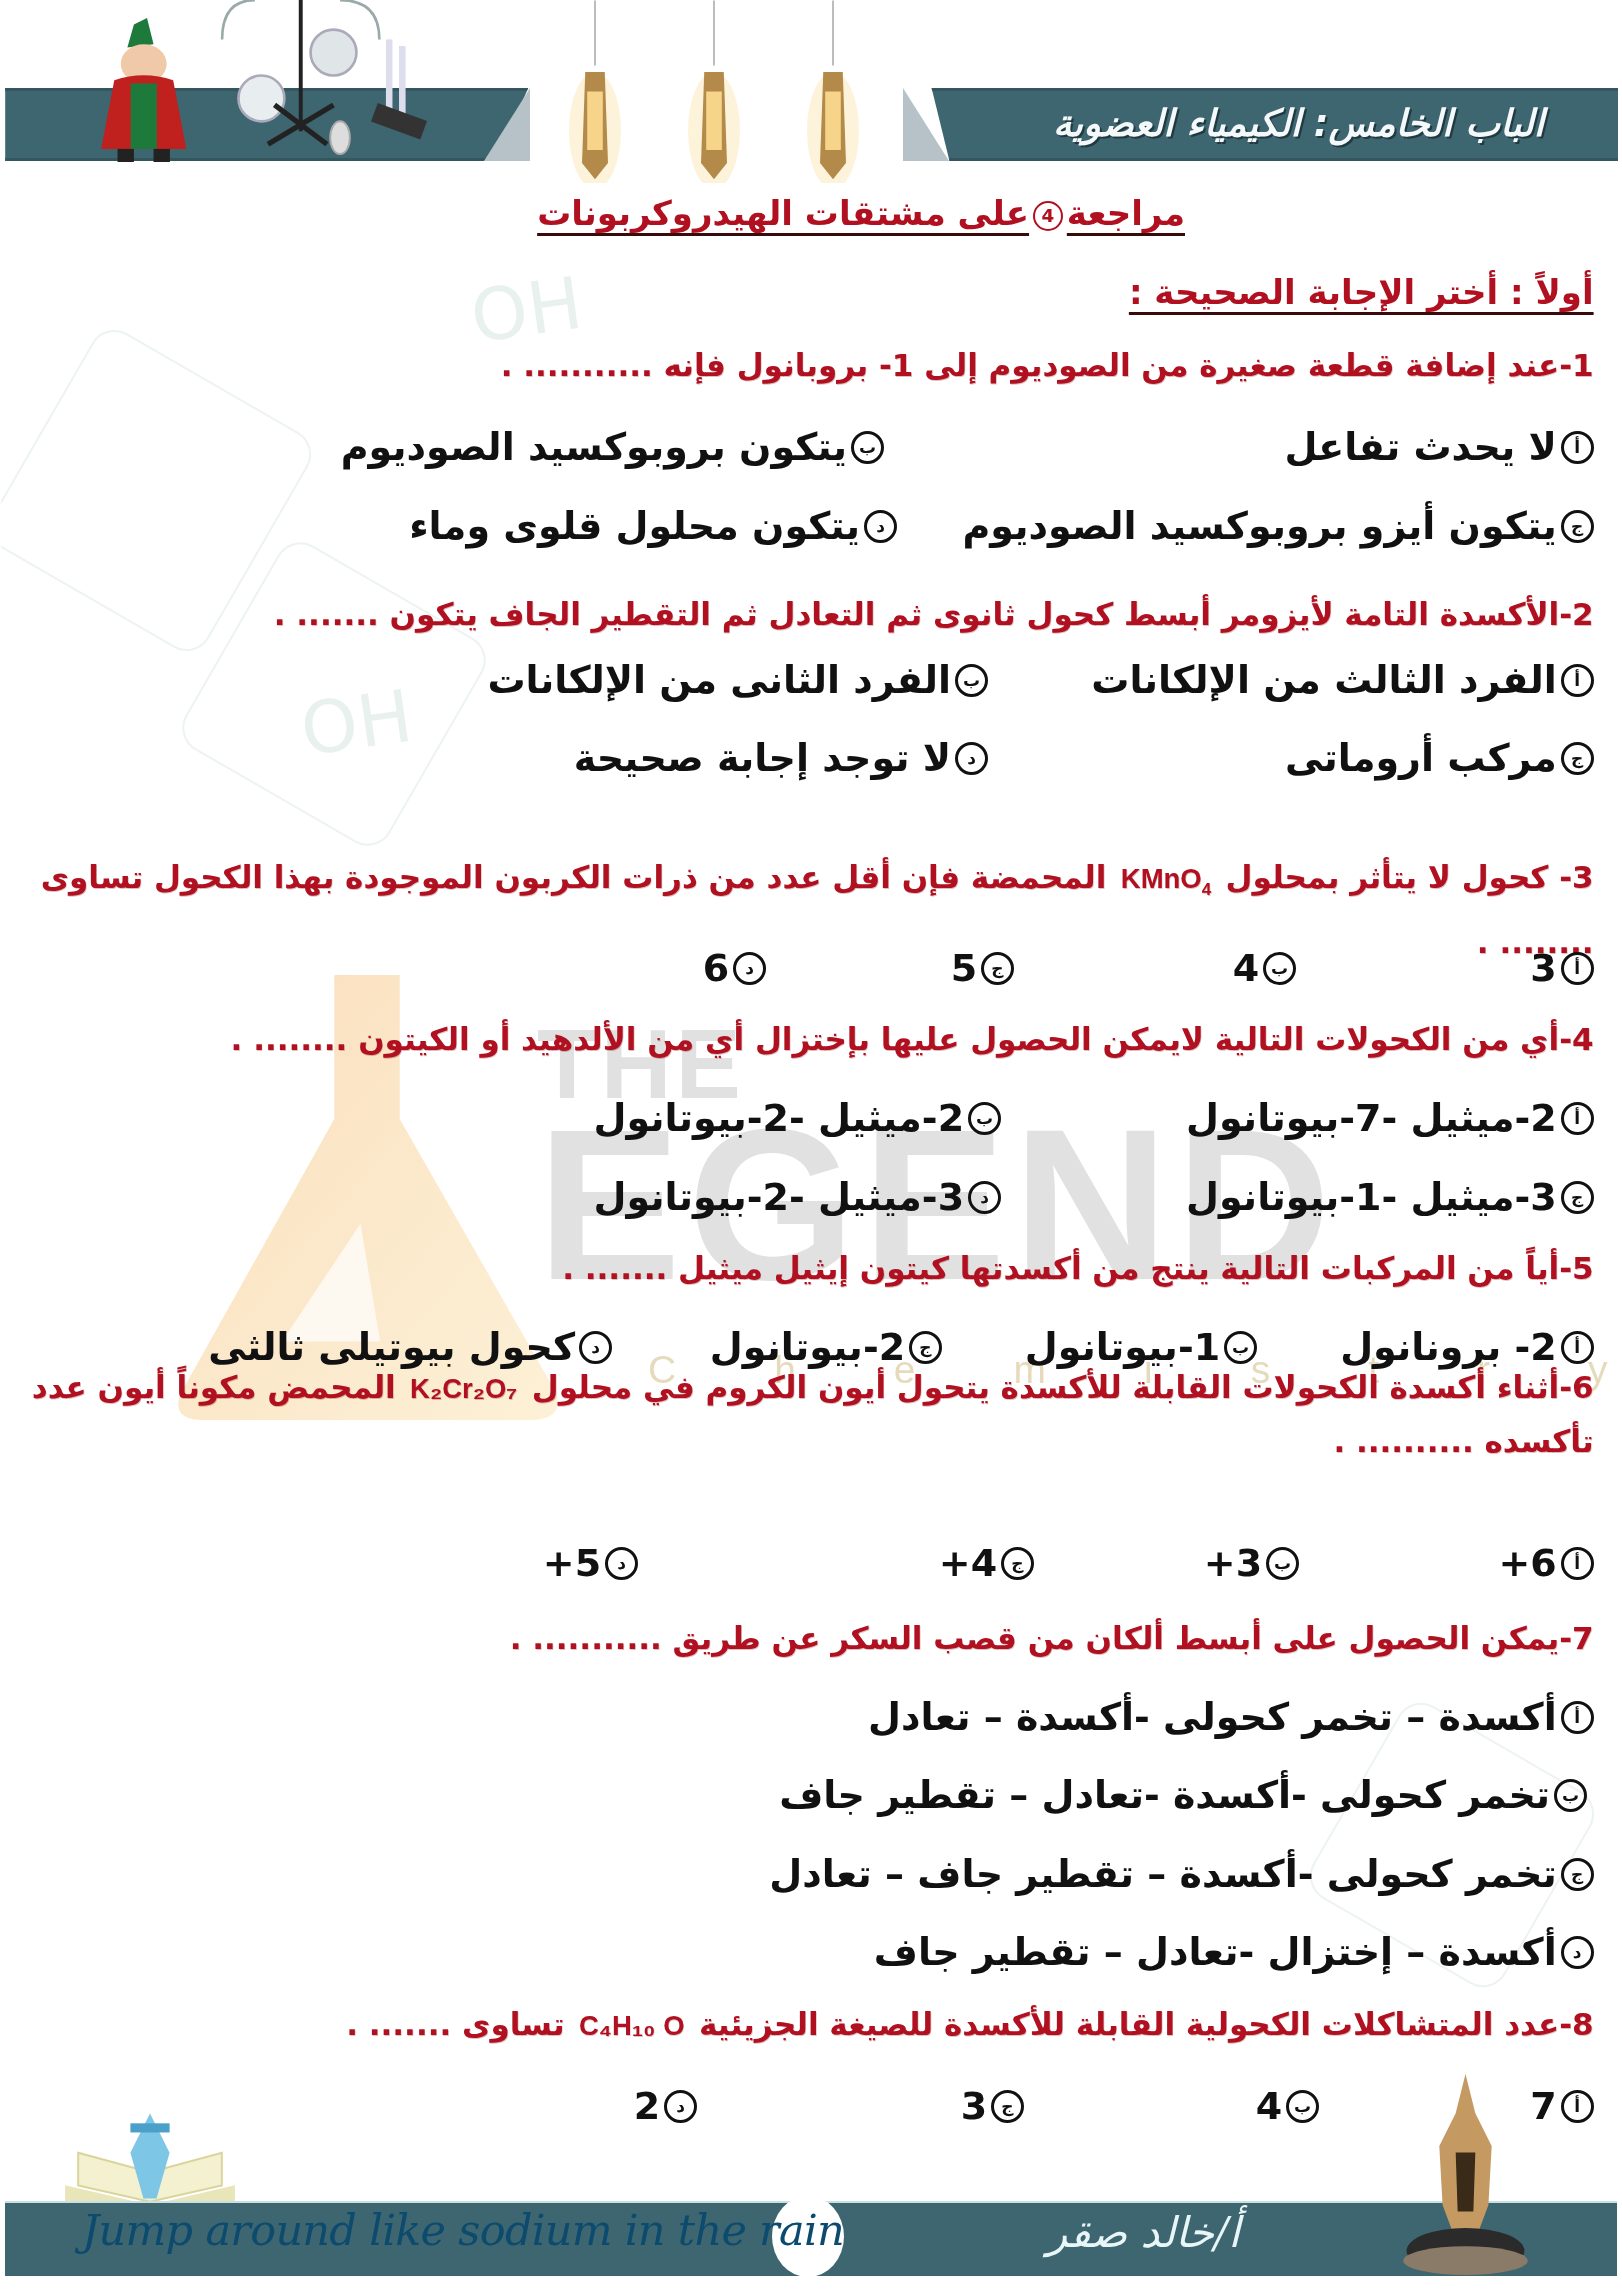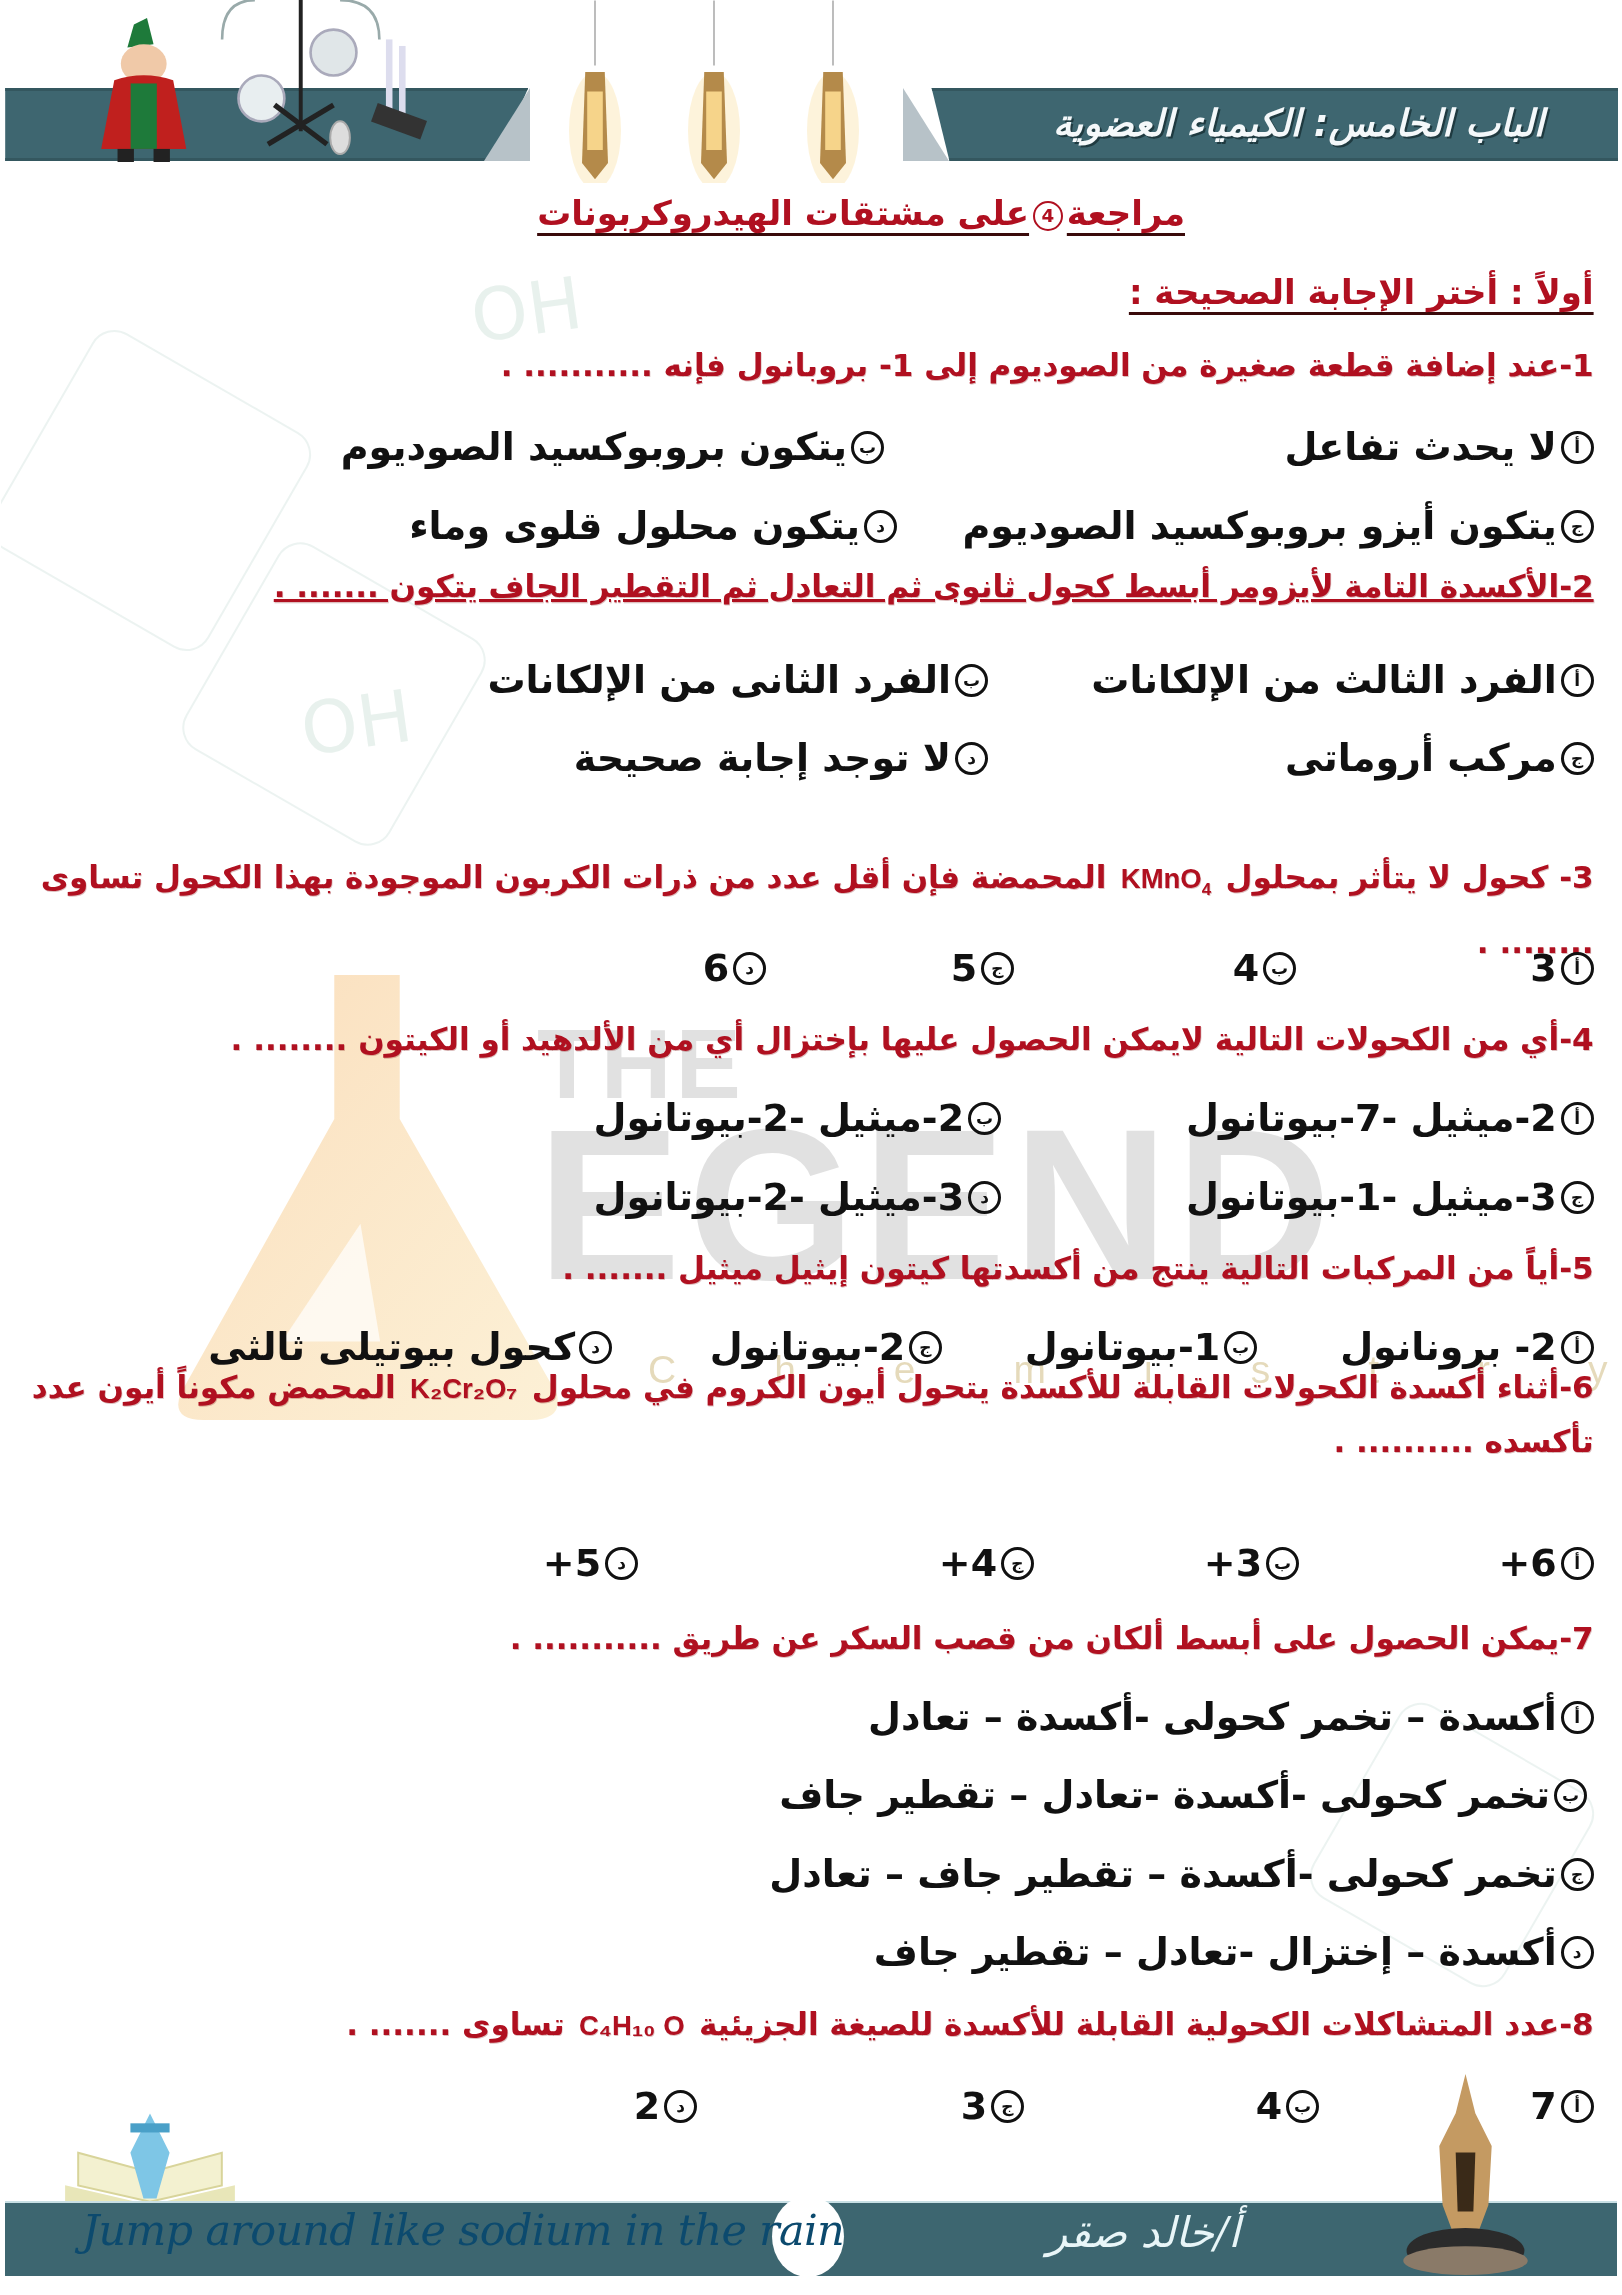--- a/index.html
+++ b/index.html
@@ -142,21 +142,21 @@
   </div>
 <div class="opt" style="right:29.4px;top:504px;">
     <span class="mark">ج</span>
     <span class="txt">يتكون أيزو بروبوكسيد الصوديوم</span>
   </div>
 <div class="opt" style="right:726px;top:504px;">
     <span class="mark">د</span>
     <span class="txt">يتكون محلول قلوى وماء</span>
   </div>
 
-<div class="q" style="top:568px;text-decoration:underline;">2-الأكسدة التامة لأيزومر أبسط كحول ثانوى ثم التعادل ثم التقطير الجاف  يتكون ....... .</div>
+<div class="q" style="top:596px;">2-الأكسدة التامة لأيزومر أبسط كحول ثانوى ثم التعادل ثم التقطير الجاف  يتكون ....... .</div>
 <div class="opt" style="right:29.4px;top:658px;">
     <span class="mark">أ</span>
     <span class="txt">الفرد الثالث من الإلكانات</span>
   </div>
 <div class="opt" style="right:635px;top:658px;">
     <span class="mark">ب</span>
     <span class="txt">الفرد الثانى من الإلكانات</span>
   </div>
 <div class="opt" style="right:29.4px;top:736px;">
     <span class="mark">ج</span>

